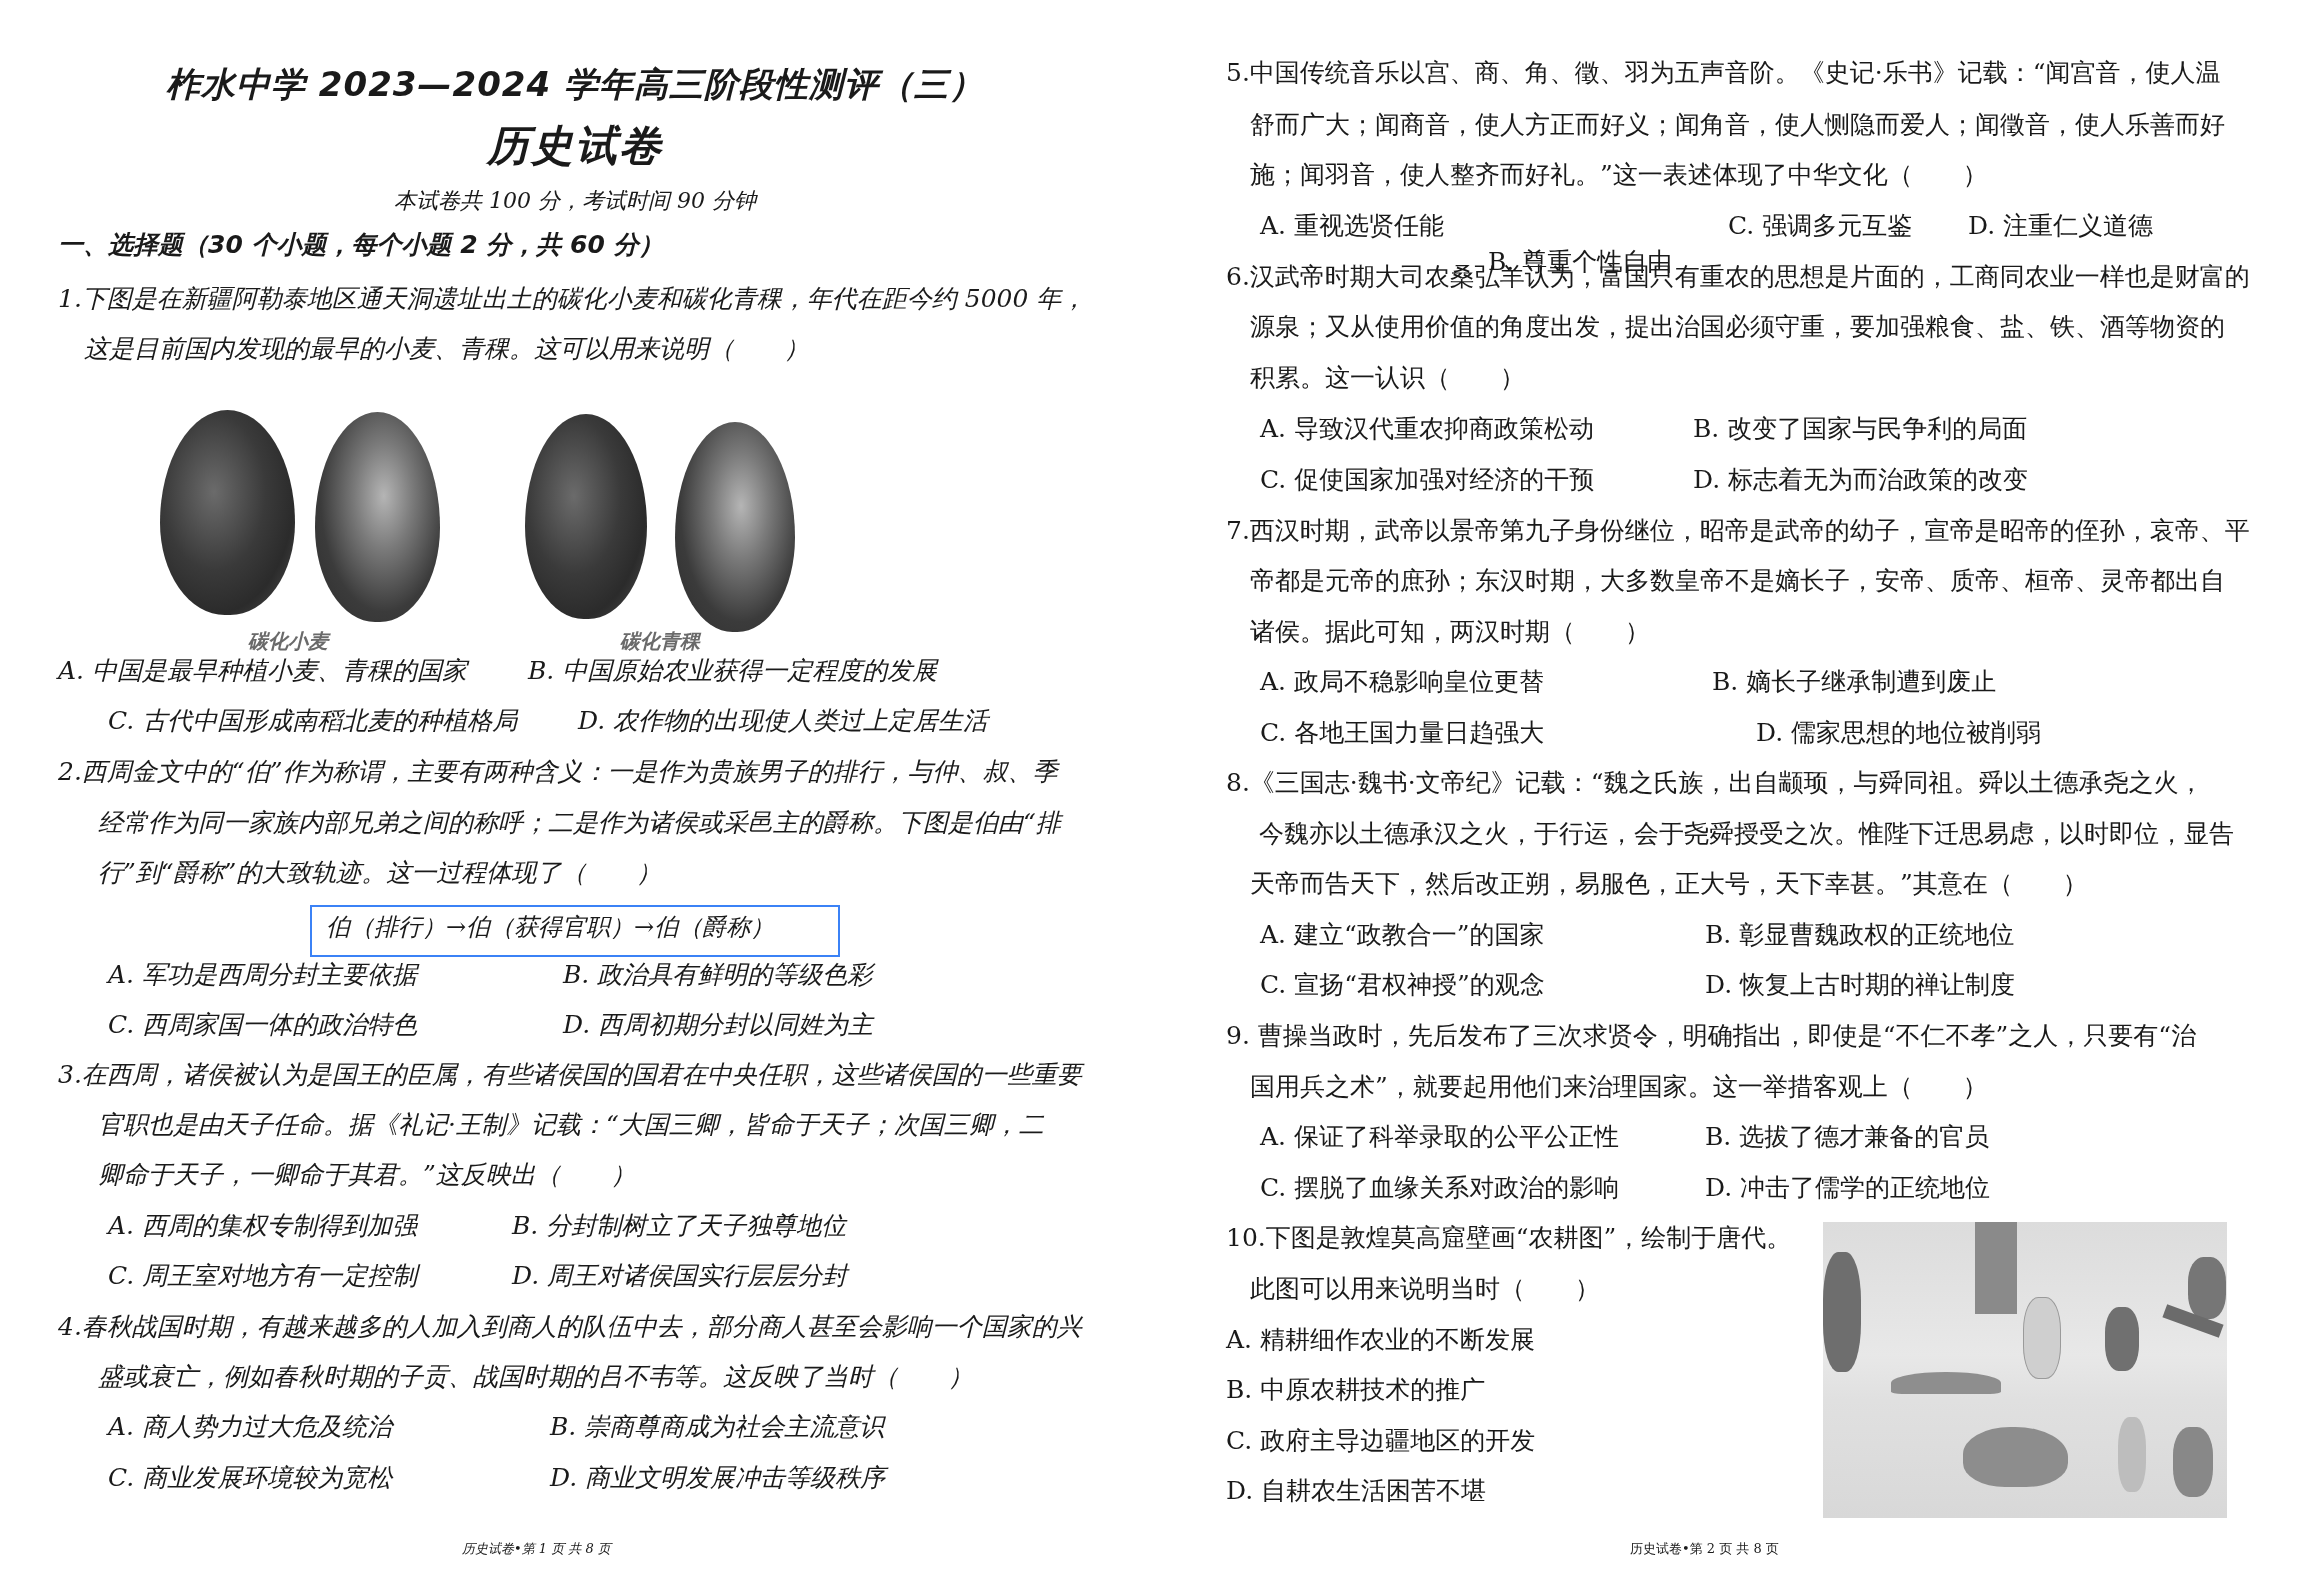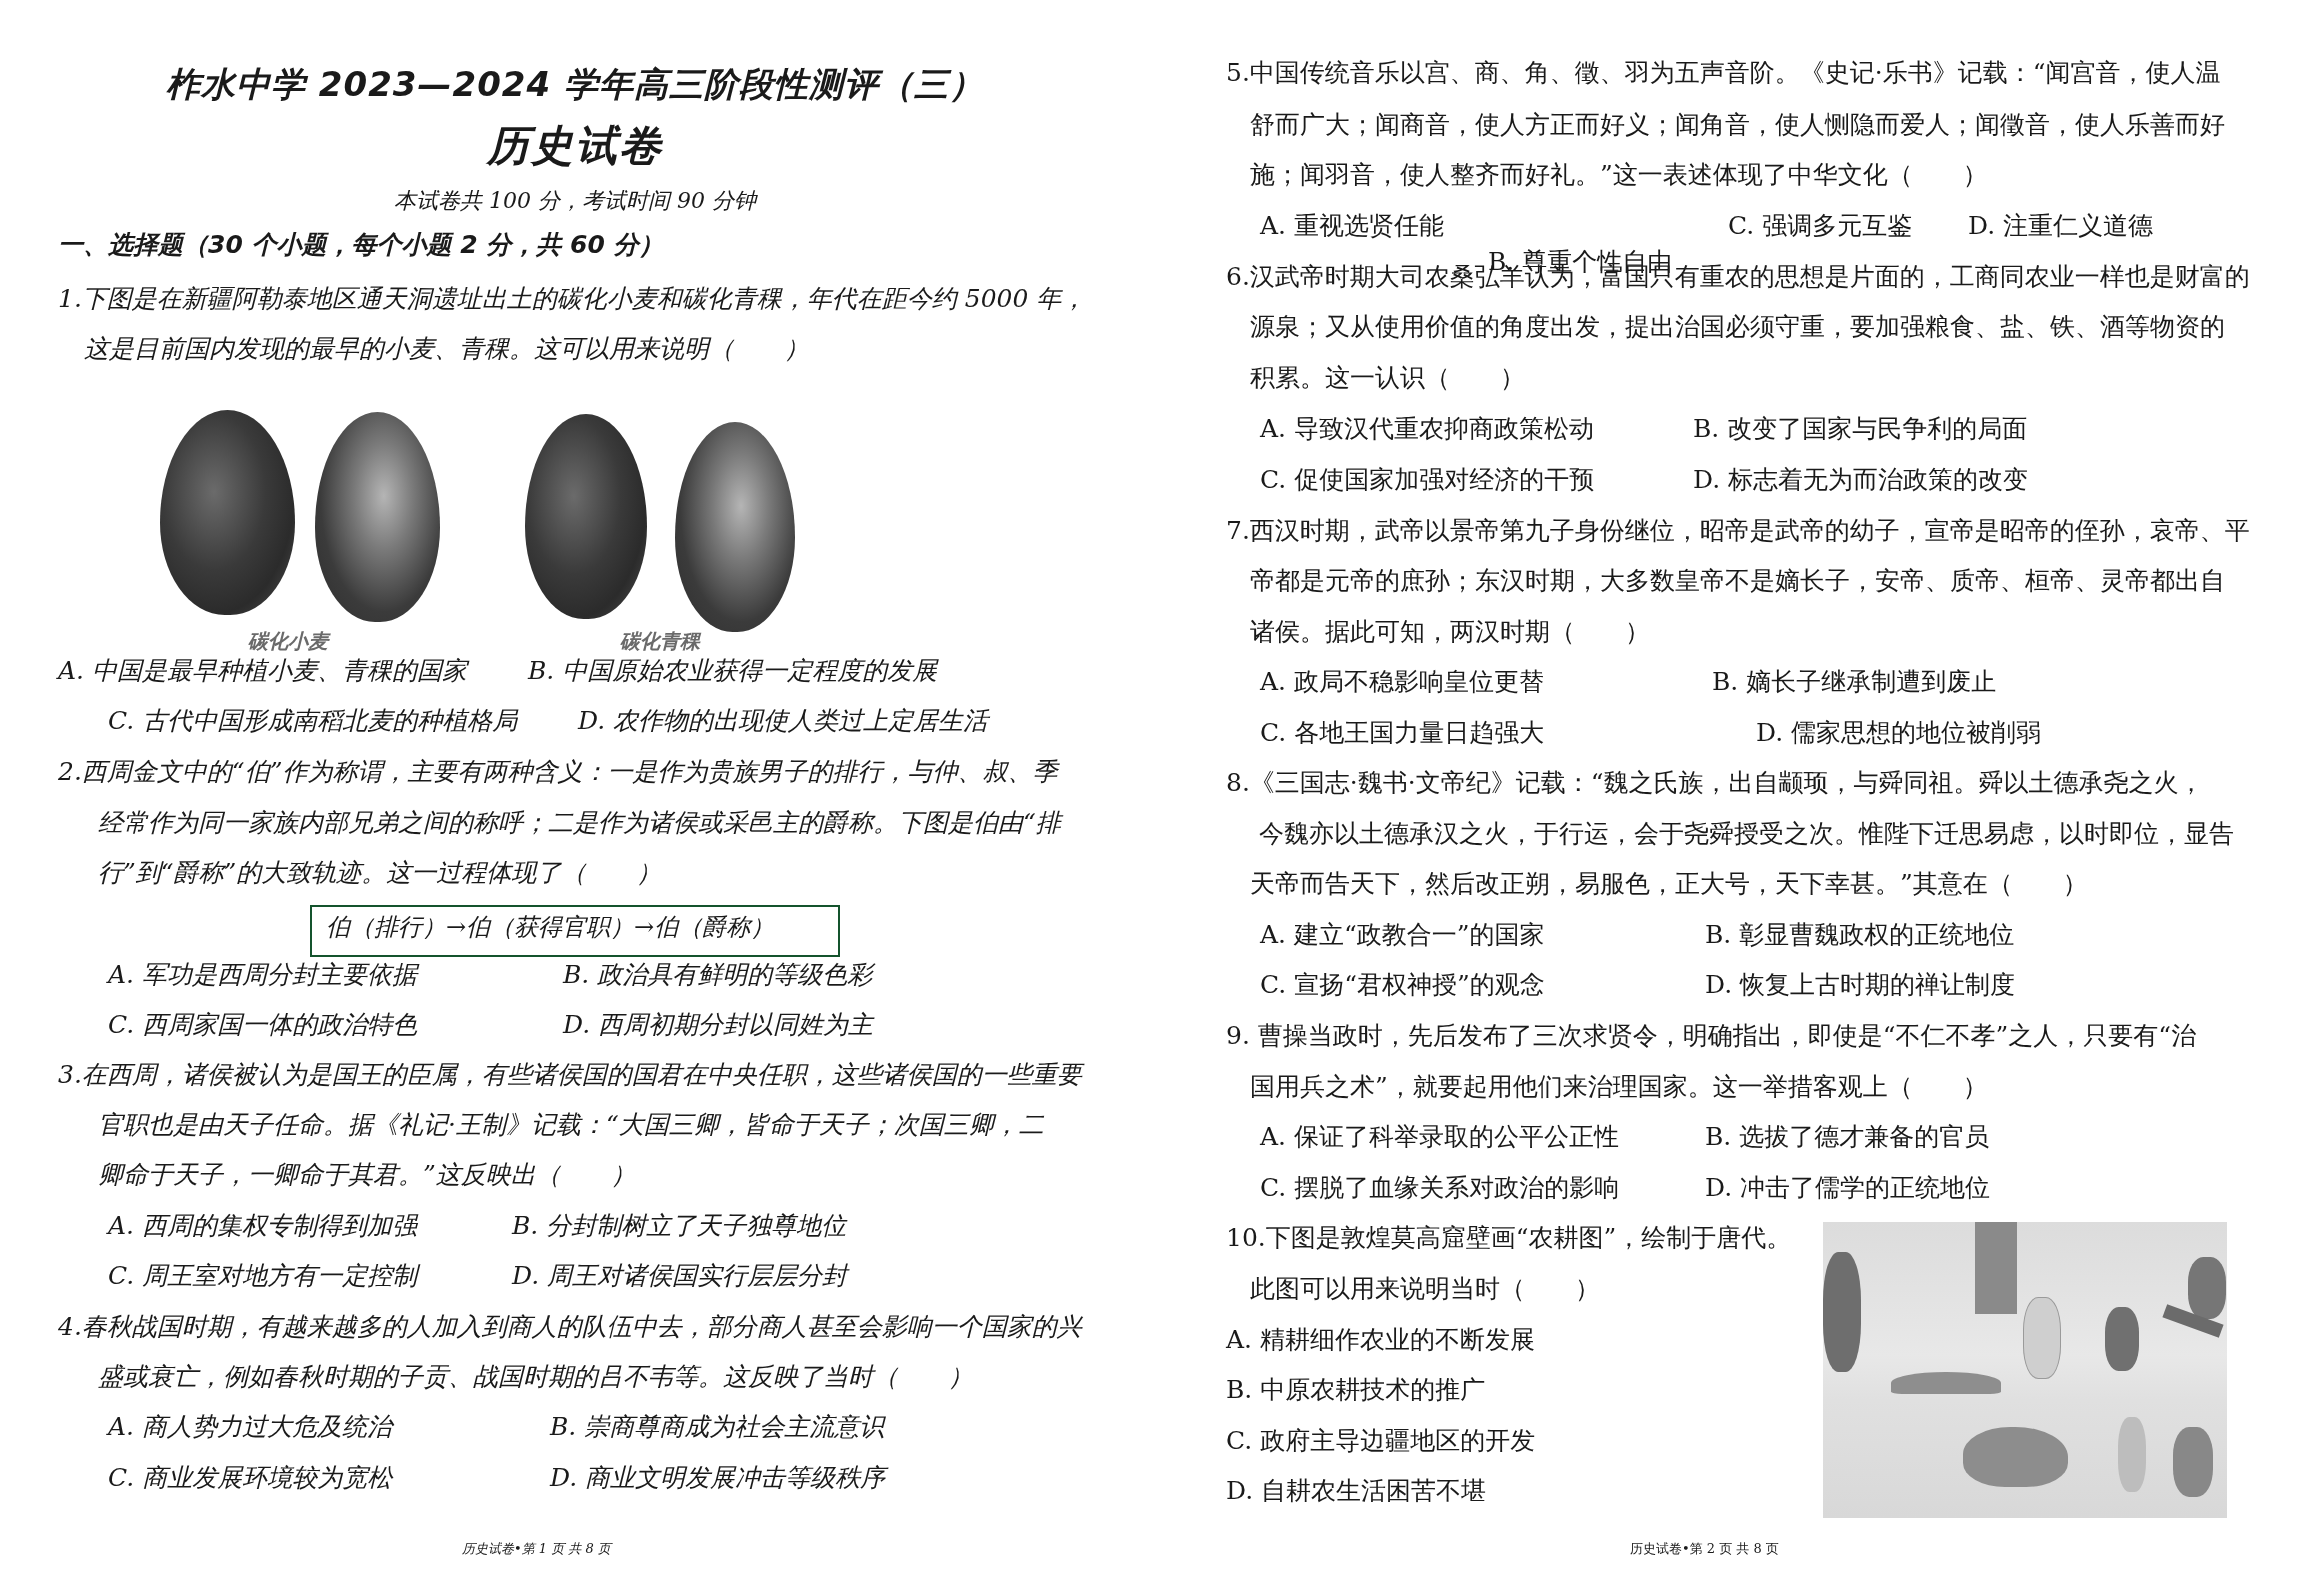--- a/index.html
+++ b/index.html
@@ -12,21 +12,21 @@
   .page.right { left:1200px; width:1103px; }
   .title1 { position:absolute; left:0; width:1150px; top:62px; text-align:center;
     font-family:"DejaVu Sans","Liberation Sans",sans-serif; font-weight:bold; font-size:34px; letter-spacing:1px; }
   .title2 { position:absolute; left:0; width:1150px; top:118px; text-align:center;
     font-family:"DejaVu Sans","Liberation Sans",sans-serif; font-weight:bold; font-size:42px; letter-spacing:2px; }
   .subtitle { position:absolute; left:0; width:1150px; top:186px; text-align:center; font-size:22px; }
   .section { position:absolute; left:58px; top:228px; font-family:"DejaVu Sans","Liberation Sans",sans-serif; font-weight:bold; font-size:25px; }
   .line { position:absolute; font-size:25px; white-space:nowrap; line-height:30px; }
   .opt { position:absolute; font-size:25px; white-space:nowrap; line-height:30px; }
   .footer { position:absolute; font-size:13px; white-space:nowrap; }
-  .flowbox { position:absolute; left:310px; top:905px; width:530px; height:52px; border:2px solid #14532d; box-sizing:border-box;
+  .flowbox { position:absolute; left:310px; top:905px; width:530px; height:52px; border:2px solid #3b82f6; box-sizing:border-box;
     font-size:24px; padding:4px 0 0 14px; white-space:nowrap; }
   .seeds { position:absolute; left:140px; top:400px; width:680px; height:260px; }
   .seed { position:absolute; border-radius:50% 50% 48% 48% / 55% 55% 45% 45%;
     background: radial-gradient(ellipse at 40% 40%, #6b6b6b 0%, #3a3a3a 45%, #2b2b2b 70%, #555 100%); }
   .seed.light { background: radial-gradient(ellipse at 55% 40%, #b5b5b5 0%, #7a7a7a 30%, #3b3b3b 65%, #2d2d2d 100%); }
   .seedlabel { position:absolute; font-family:"DejaVu Sans","Liberation Sans",sans-serif; font-weight:bold; font-size:20px; color:#6a6a6a; }
   .mural { position:absolute; left:1823px; top:1222px; width:404px; height:296px; background:#e3e3e3;
     background-image: linear-gradient(180deg, #dcdcdc 0%, #e8e8e8 45%, #e0e0e0 60%, #d8d8d8 100%); overflow:hidden; }
   .mural .pillar { position:absolute; left:152px; top:0; width:42px; height:92px; background:#8a8a8a; }
   .mural .fig { position:absolute; background:#7b7b7b; border-radius:40%; }

